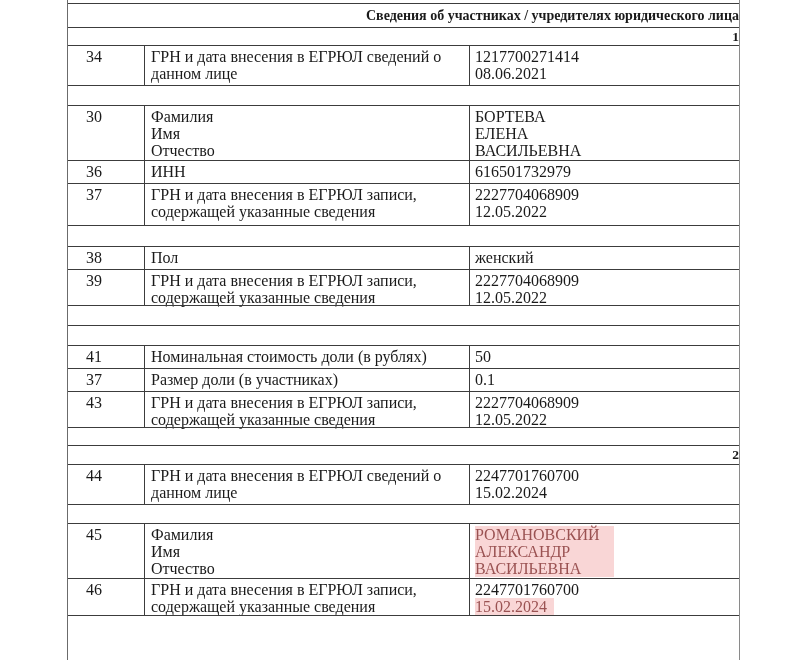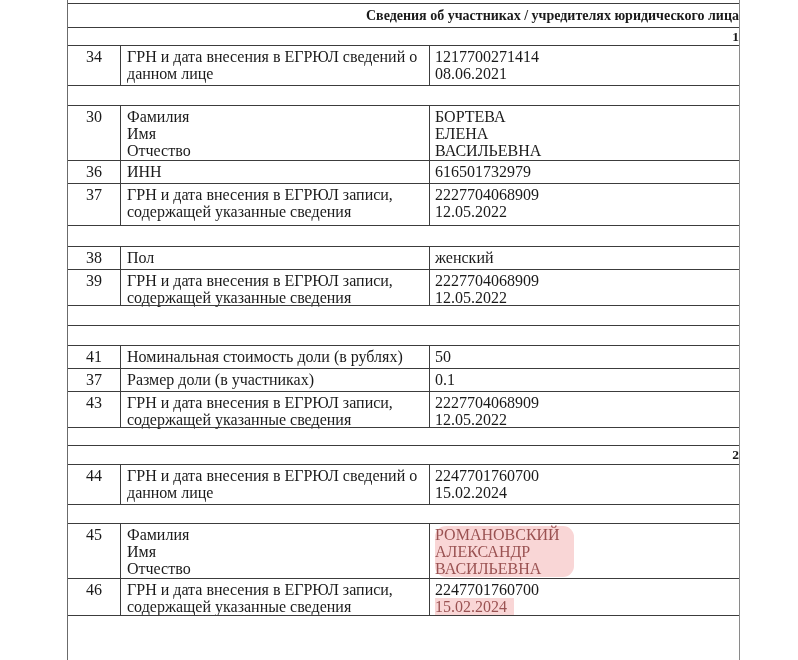--- a/index.html
+++ b/index.html
@@ -14,27 +14,26 @@
     border-left:1px solid #6b6b6b;border-right:1px solid #8a8a8a;
     box-sizing:border-box;display:flex;flex-direction:column;
   }
   .row{box-sizing:border-box;flex:0 0 auto;display:flex;}
   .row.bt{border-top:1px solid #3c3c3c;}
   .row.full{display:block;text-align:right;}
   .hdr{font-weight:bold;font-size:14px;line-height:20px;padding-top:2px;}
   .sec{font-weight:bold;font-size:13.5px;line-height:16px;padding-top:1px;}
   .cell{box-sizing:border-box;font-size:16px;line-height:17px;padding-top:2px;}
   .cell.num{width:52px;text-align:center;flex:0 0 52px;}
-  .cell.label{width:309px;flex:0 0 309px;border-left:1px solid #3c3c3c;padding-left:6px;}
-  .cell.value{flex:1 1 auto;border-left:1px solid #3c3c3c;padding-left:5px;}
+  .cell.label{width:309px;flex:0 0 309px;border-left:1px solid #3c3c3c;padding-left:6px;margin-left:24px;}
+  .cell.value{flex:1 1 auto;border-left:1px solid #3c3c3c;padding-left:5px;margin-left:16px;}
   .cell div{white-space:nowrap;}
   .hl-block{
     display:inline-block;background:var(--hl-bg,#f9d6d6);color:var(--hl-text,#9a5252);
     padding-right:14px;
-    border-radius:11px;
   }
   .hl-inline{
     display:inline-block;background:var(--hl-bg,#f9d6d6);color:var(--hl-text,#9a5252);
     padding-right:7px;
   }
 </style>
 </head>
 <body>
 
 <div class="page">

